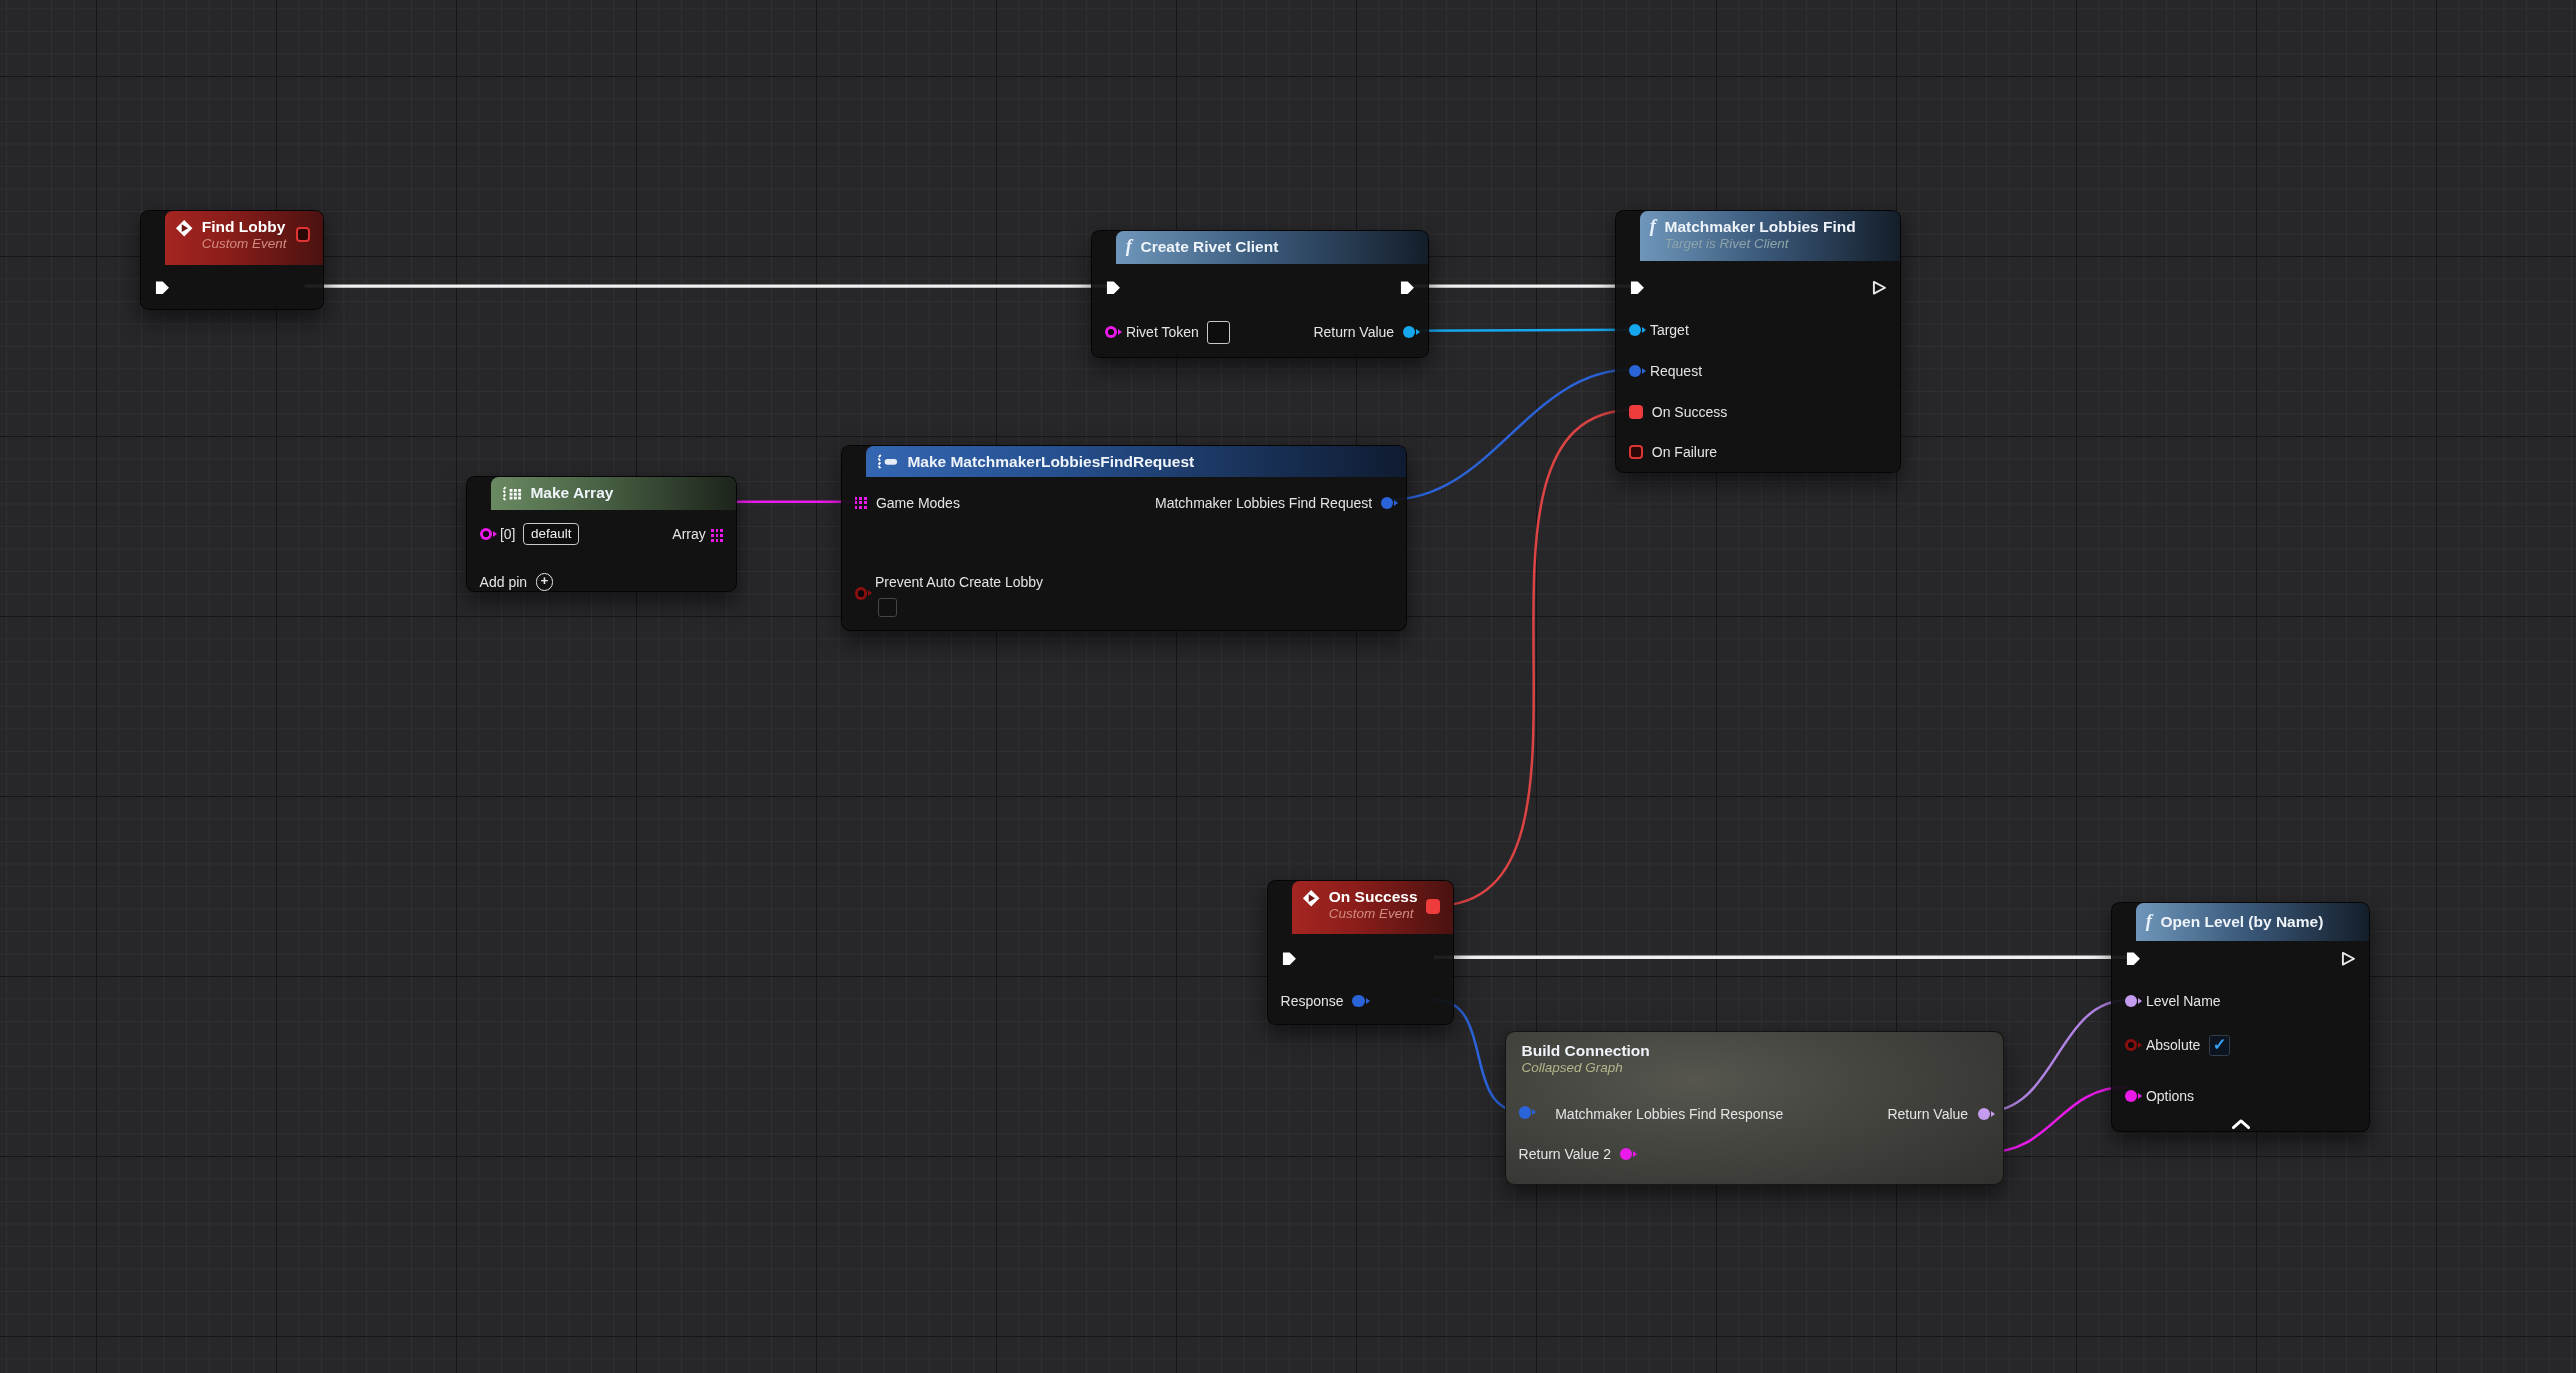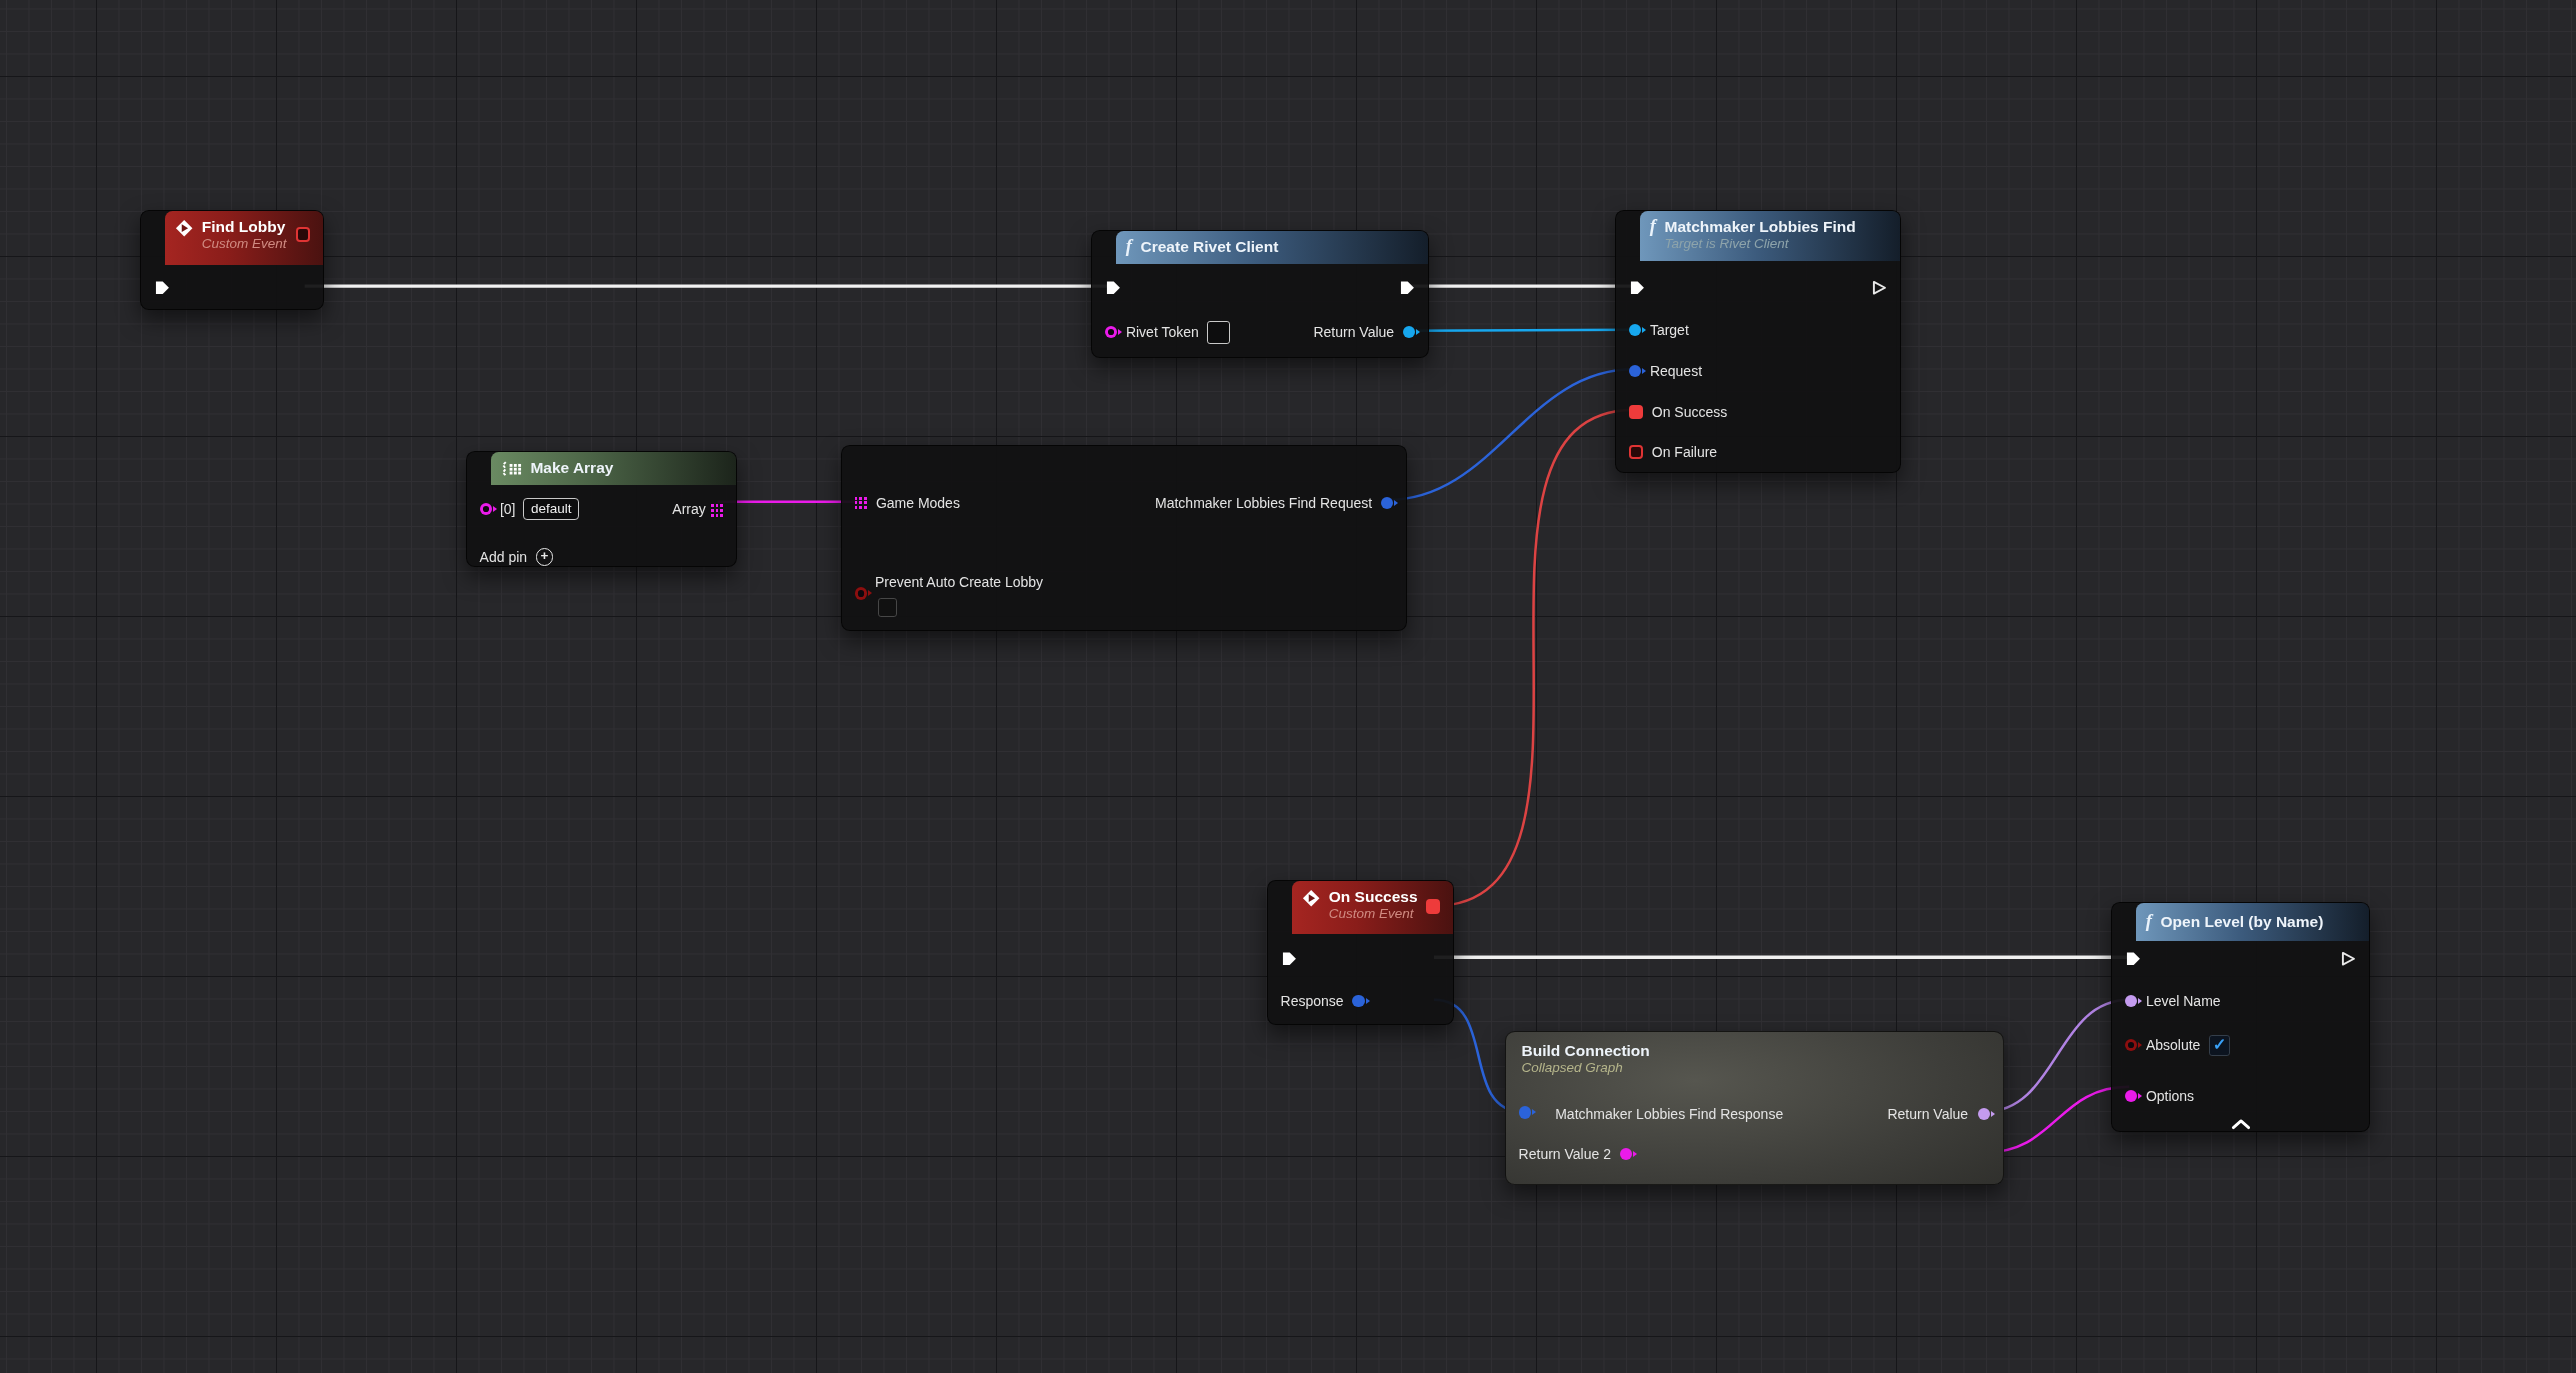--- a/index.html
+++ b/index.html
@@ -166,21 +166,21 @@
     <div class="prow" style="top:188px">
       <span class="dpin"></span>
       <span class="label">On Success</span>
     </div>
     <div class="prow" style="top:228px">
       <span class="dpin hollow"></span>
       <span class="label">On Failure</span>
     </div>
   </div>
 
-  <div class="node" style="left:466px;top:451px;width:271px;height:116px">
+  <div class="node" style="left:466px;top:476px;width:271px;height:116px">
     <div class="hdr hdr-array" style="height:33px">
       <svg width="21" height="15.5" style="margin-top:2.9px" viewBox="0 0 22 16">
         <path d="M5 1 L2 4 L5 8 L2 12 L5 15" fill="none" stroke="#ffffff" stroke-width="2" stroke-dasharray="3 2"></path>
         <g fill="#ffffff">
           <rect x="9" y="3" width="3" height="3"></rect>
             <rect x="13.5" y="3" width="3" height="3"></rect>
             <rect x="18" y="3" width="3" height="3"></rect>
           <rect x="9" y="7" width="3" height="3"></rect>
             <rect x="13.5" y="7" width="3" height="3"></rect>
             <rect x="18" y="7" width="3" height="3"></rect>
@@ -212,20 +212,27 @@
           </span>
       </span>
     </div>
     <div class="prow right" style="top:92px">
       <span class="label">Add pin</span>
       <span class="addpin-icon">+</span>
     </div>
   </div>
 
   <div class="node" style="left:841px;top:445px;width:566px;height:186px">
+    <div class="hdr hdr-struct" style="height:31px">
+      <svg width="23" height="15.5" style="margin-top:1.9px" viewBox="0 0 24 16">
+        <path d="M5 1 L2 4 L5 8 L2 12 L5 15" fill="none" stroke="#ffffff" stroke-width="2" stroke-dasharray="3 2"></path>
+        <rect x="9" y="5" width="13" height="6" rx="3" fill="#e6edf4"></rect>
+      </svg>
+      <div class="title">Make MatchmakerLobbiesFindRequest</div>
+    </div>
     <div class="prow between" style="top:44px">
       <span style="display:flex;align-items:center;gap:8.7px">
         <span class="gpin">
             <i></i>
             <i></i>
             <i></i>
             <i></i>
             <i></i>
             <i></i>
             <i></i>

